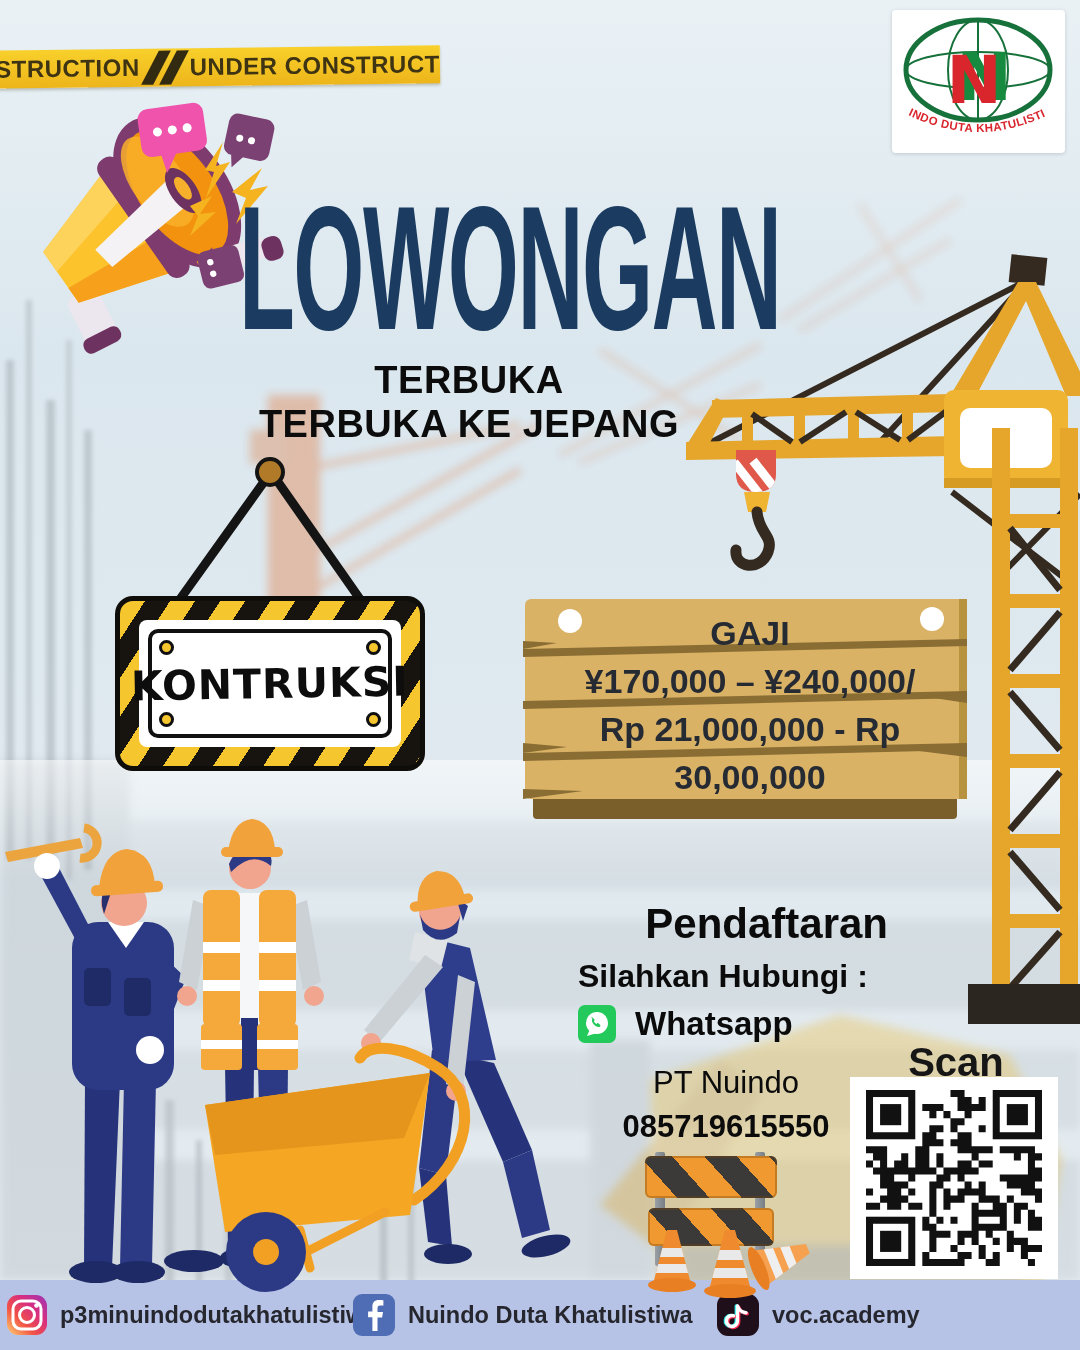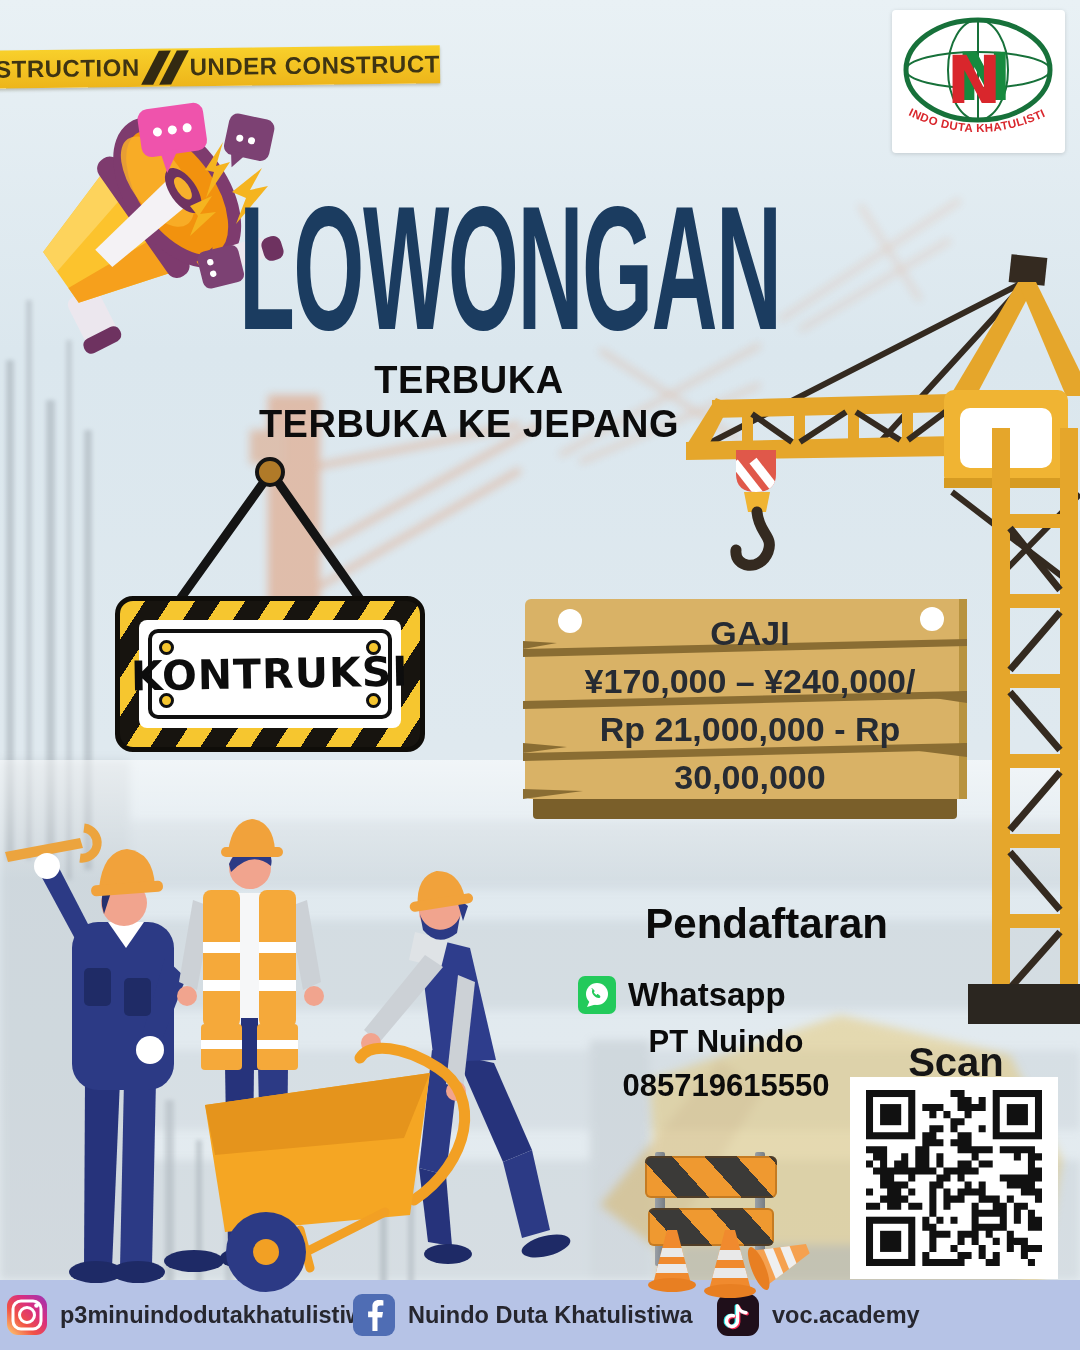--- a/index.html
+++ b/index.html
@@ -16,37 +16,37 @@
   .slash{width:12px;height:34px;background:#332a12;transform:skewX(-28deg);}
   
   .logo-card{left:892px;top:10px;width:173px;height:143px;background:#fff;border-radius:4px;
     box-shadow:0 1px 4px rgba(0,0,0,.15);}
   
   .title{left:230px;top:192px;width:560px;height:152px;display:flex;align-items:center;justify-content:center;}
   .title span{font-size:176px;font-weight:700;letter-spacing:-3px;color:#1b3c60;transform:scaleX(.52);white-space:nowrap;line-height:1;}
   .subtitle{left:219px;top:358px;width:500px;text-align:center;color:#0c0c0c;font-weight:800;font-size:38px;line-height:44px;letter-spacing:.5px;}
   
   .nail{left:255px;top:457px;width:30px;height:30px;border-radius:50%;background:#b07a28;border:4px solid #141414;box-sizing:border-box;}
-  .stripe-frame{left:115px;top:596px;width:310px;height:156px;border-radius:18px;border:5px solid #0f0d09;box-sizing:border-box;
+  .stripe-frame{left:115px;top:596px;width:310px;height:175px;border-radius:18px;border:5px solid #0f0d09;box-sizing:border-box;
     background:repeating-linear-gradient(123deg,#f6c62f 0 21px,#17140f 21px 42px);}
   .stripe-inner{position:absolute;left:19px;top:19px;right:19px;bottom:19px;background:#fff;border-radius:8px;}
   .stripe-outline{position:absolute;left:9px;top:9px;right:9px;bottom:9px;border:4px solid #101010;border-radius:10px;
     display:flex;align-items:center;justify-content:center;}
   .stripe-outline span{font-family:"DejaVu Sans",sans-serif;font-weight:800;font-size:41px;color:#0d0d0d;letter-spacing:1px;transform:rotate(-1deg);}
   .screw{position:absolute;width:15px;height:15px;border-radius:50%;background:#f6c62f;border:3px solid #101010;box-sizing:border-box;}
   
   .wood{left:523px;top:593px;width:454px;height:232px;text-decoration:underline;}
   .wood-text{position:absolute;left:0;top:16px;width:100%;text-align:center;font-weight:700;font-size:34px;line-height:48px;color:#262b33;}
   
   .reg{left:578px;top:900px;width:310px;color:#0b0b0b;}
   .reg-h{font-size:42px;font-weight:800;text-align:right;}
   .reg-sub{font-size:32px;font-weight:700;margin-top:10px;}
-  .wa-row{display:flex;align-items:center;gap:12px;margin-top:28px;}
+  .wa-row{display:flex;align-items:center;gap:19px;margin-top:10px;}
   .wa-row span{font-size:33px;font-weight:700;}
-  .reg-company{font-size:31px;font-weight:700;width:240px;text-align:center;margin:10px 0 0 28px;}
+  .reg-company{font-size:31px;font-weight:400;width:240px;text-align:center;margin:22px 0 0 28px;}
   .reg-phone{font-size:31px;font-weight:700;width:280px;text-align:center;margin:8px 0 0 8px;}
   .wa-icon{width:38px;height:38px;border-radius:7px;background:#23ca5b;flex:none;}
   
   .scan-label{left:850px;top:1040px;width:212px;text-align:center;font-size:40px;font-weight:700;color:#161616;}
   .qr-panel{left:850px;top:1077px;width:208px;height:202px;background:#fff;display:flex;align-items:center;justify-content:center;}
   
   .post{width:10px;background:linear-gradient(90deg,#9aa0a6,#767d84);border-radius:2px;}
   .plank{border-radius:6px;background:repeating-linear-gradient(48deg,#ef9930 0 24px,#3b3a38 24px 48px);box-shadow:inset 0 0 0 2px rgba(120,70,10,.35);}
   
   .footer{left:0;top:1280px;width:1080px;height:70px;background:#b6c3e6;z-index:5;}
@@ -263,20 +263,21 @@
     <div class="wood-text">
       <div>GAJI</div>
       <div>¥170,000 – ¥240,000/</div>
       <div>Rp 21,000,000 - Rp</div>
       <div>30,00,000</div>
     </div>
   </div>
 
   <div class="abs reg z4">
     <div class="reg-h">Pendaftaran</div>
+    <div class="reg-sub">Silahkan Hubungi :</div>
     <div class="wa-row">
       <div class="wa-icon">
         <svg width="38" height="38" viewBox="0 0 38 38">
           <circle cx="19" cy="18" r="11" fill="#fff"></circle>
           <polygon points="9,31 13,22 19,28" fill="#fff"></polygon>
           <path d="M14.5 13.8c-.8.8-1 3.4 1.6 6s5.2 2.4 6 1.6c.5-.5.2-1.3-.3-1.8l-1.4-1.2c-.4-.4-1-.4-1.4 0l-.5.5c-.8-.3-2.4-1.9-2.7-2.7l.5-.5c.4-.4.4-1 0-1.4l-1.2-1.4c-.5-.5-1.3-.8-1.8-.3z" fill="#23ca5b"></path>
         </svg>
       </div>
       <span>Whatsapp</span>
     </div>

